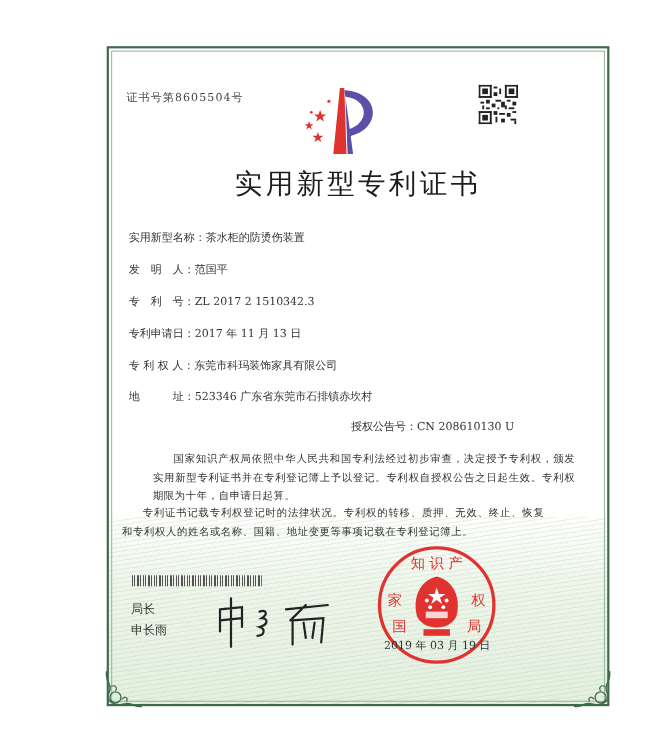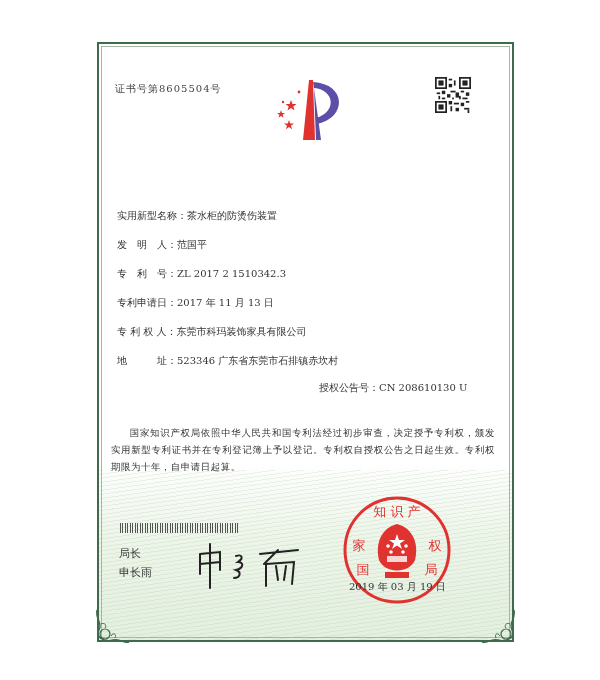--- a/index.html
+++ b/index.html
@@ -1,21 +1,21 @@
 <!DOCTYPE html>
 <html><head>
 <meta charset="utf-8">
 <style>
   html, body { margin: 0; padding: 0; }
   body {
     width: 600px; height: 680px; background: #ffffff; position: relative; overflow: hidden;
     font-family: "DejaVu Serif", "Liberation Serif", serif; color: #333;
   }
   .cert {
-    position: absolute; left: 97px; top: 42px; width: 417px; height: 600px;
+    position: absolute; left: 97px; top: 42px; width: 457px; height: 600px;
     border: 2px solid #3f6a4c; box-sizing: border-box;
     background: linear-gradient(to bottom, #ffffff 0%, #ffffff 70%, #eef5ea 82%, #e3efdf 100%);
   }
   .cert::before {
     content: ""; position: absolute; inset: 2px; border: 1px solid #9fb8a4; pointer-events: none;
   }
   .waves {
     position: absolute; left: 0; right: 0; bottom: 0; height: 170px;
     background-image: repeating-linear-gradient(172deg, rgba(150,190,150,0.18) 0px, rgba(150,190,150,0.18) 1px, transparent 1px, transparent 4px);
   }
@@ -113,20 +113,21 @@
       <rect x="15" y="15" width="2" height="2"></rect>
         <rect x="18" y="14" width="2" height="1"></rect>
         <rect x="17" y="18" width="3" height="1"></rect>
         <rect x="19" y="19" width="1" height="2"></rect>
       <rect x="2" y="11" width="1" height="2"></rect>
         <rect x="4" y="12" width="2" height="1"></rect>
         <rect x="10" y="12" width="1" height="1"></rect>
     </g>
   </svg>
 
+  <div class="title">实用新型专利证书</div>
 
   <div class="field" style="top:165px;">
     <span class="lbl">实用新型名称：</span><span class="val">茶水柜的防烫伤装置</span>
   </div>
   <div class="field" style="top:194px;text-align:right;">
     <span class="lbl">发　明　人：</span><span class="val">范国平</span>
   </div>
   <div class="field" style="top:223px;">
     <span class="lbl">专　利　号：</span><span class="val">ZL 2017 2 1510342.3</span>
   </div>
@@ -136,21 +137,22 @@
   <div class="field" style="top:281px;">
     <span class="lbl">专 利 权 人：</span><span class="val">东莞市科玛装饰家具有限公司</span>
   </div>
   <div class="field" style="top:310px;text-align:right;">
     <span class="lbl">地　　　址：</span><span class="val">523346 广东省东莞市石排镇赤坎村</span>
   </div>
   <div class="field" style="top:337px; left:220px;">
     <span class="lbl">授权公告号：</span><span class="val">CN 208610130 U</span>
   </div>
 
-  <div class="body-text" style="top:380px; text-indent:2em;">国家知识产权局依照中华人民共和国专利法经过初步审查，决定授予专利权，颁发实用新型专利证书并在专利登记簿上予以登记。专利权自授权公告之日起生效。专利权期限为十年，自申请日起算。</div>
+  <div class="body-text" style="top:365px; text-indent:2em;margin-left:28px;">国家知识产权局依照中华人民共和国专利法经过初步审查，决定授予专利权，颁发实用新型专利证书并在专利登记簿上予以登记。专利权自授权公告之日起生效。专利权期限为十年，自申请日起算。</div>
+  <div class="body-text" style="top:414px; text-indent:2em;">专利证书记载专利权登记时的法律状况。专利权的转移、质押、无效、终止、恢复和专利权人的姓名或名称、国籍、地址变更等事项记载在专利登记簿上。</div>
 
   <div class="barcode"></div>
 
   <div class="officer" style="top:502px;">局长</div>
   <div class="officer" style="top:521px;">申长雨</div>
 
   <svg class="signature" viewBox="0 0 110 50">
     <g stroke="#222" stroke-width="2" fill="none" stroke-linecap="round">
       <path d="M6 14 L6 34 M6 14 L26 12 L26 30 M6 24 L26 22 M16 4 L16 48"></path>
       <path d="M42 16 c6 -2 8 2 2 6 c6 0 6 6 -2 8 c6 2 4 8 -2 8"></path>

